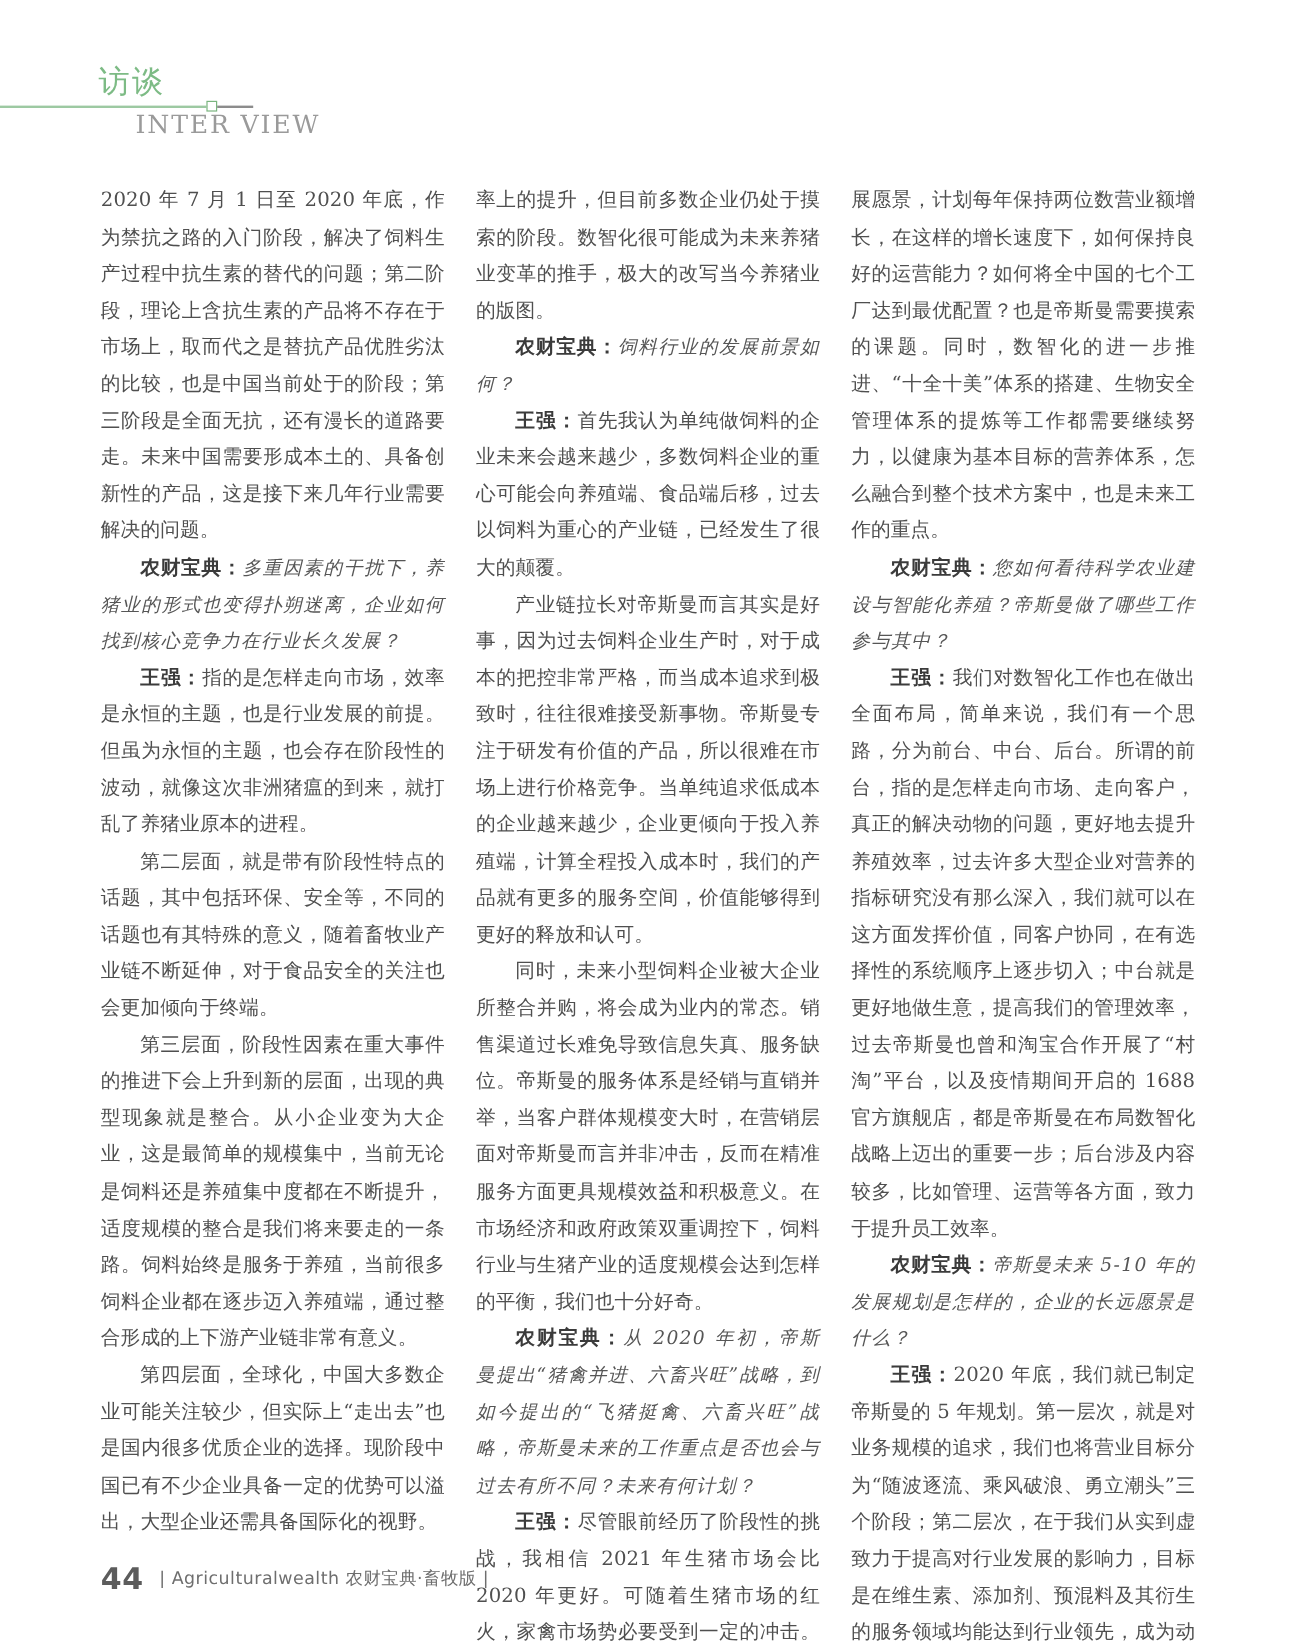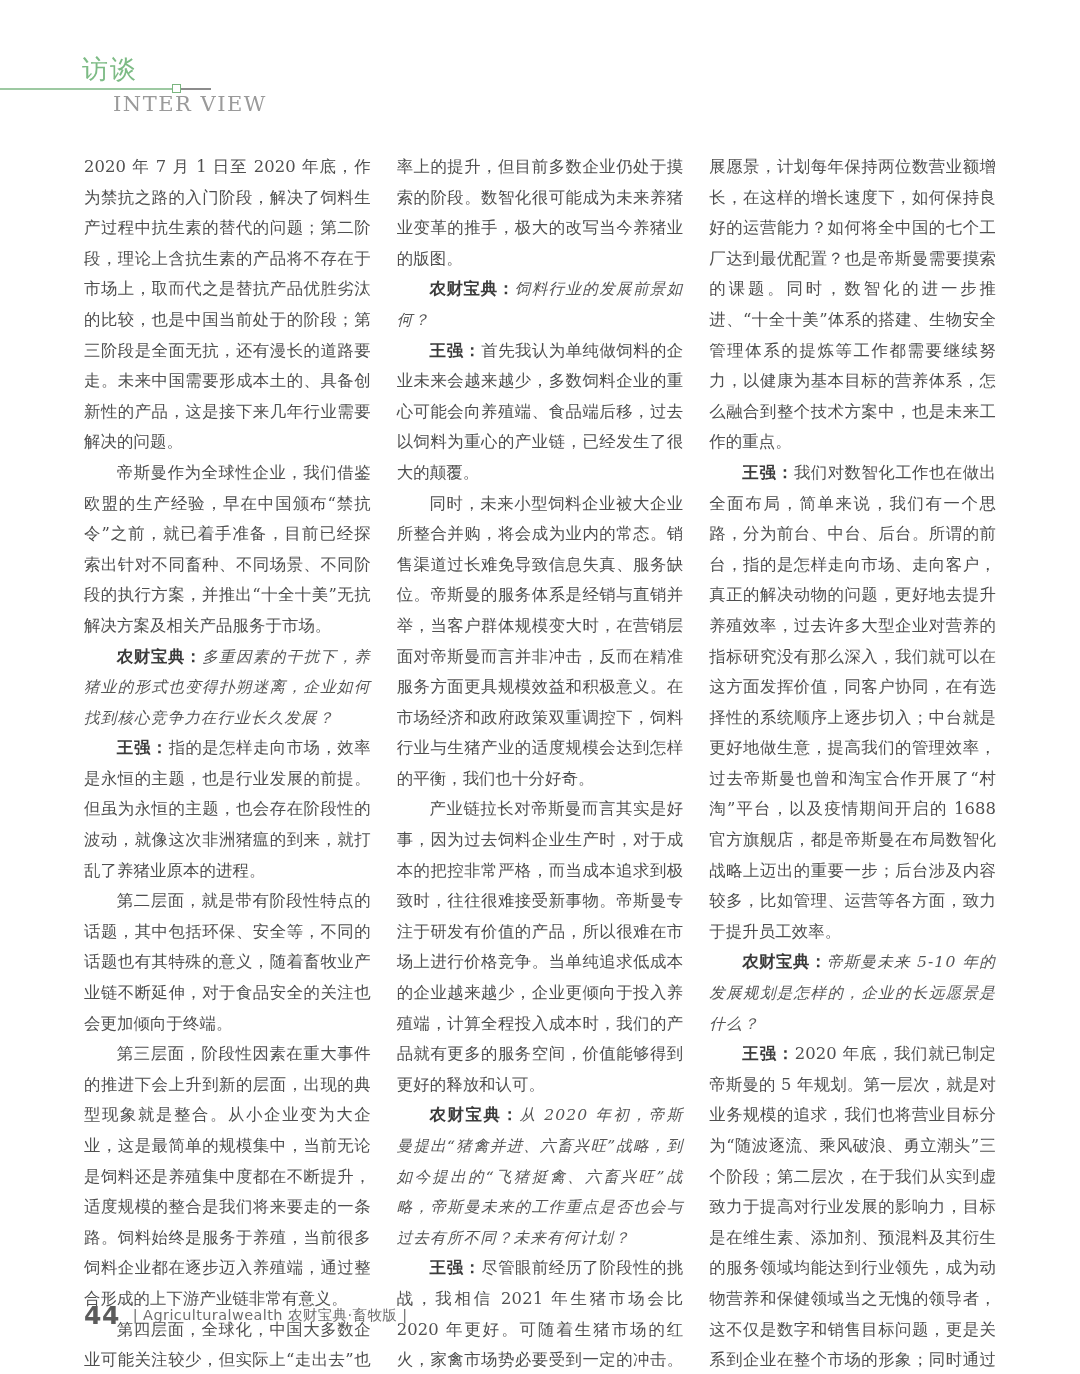--- a/index.html
+++ b/index.html
@@ -136,38 +136,38 @@
   <div class="hdr-green-rule"></div>
   <div class="hdr-square"></div>
   <div class="hdr-gray-rule"></div>
   <div class="hdr-cn">访谈</div>
   <div class="hdr-en">INTER VIEW</div>
 </div>
 
 <div class="columns" id="cols">
     <div class="col">
       <p class="cont">2020 年 7 月 1 日至 2020 年底，作为禁抗之路的入门阶段，解决了饲料生产过程中抗生素的替代的问题；第二阶段，理论上含抗生素的产品将不存在于市场上，取而代之是替抗产品优胜劣汰的比较，也是中国当前处于的阶段；第三阶段是全面无抗，还有漫长的道路要走。未来中国需要形成本土的、具备创新性的产品，这是接下来几年行业需要解决的问题。</p>
-      <p class="indent">帝斯曼作为全球性企业，我们借鉴欧盟的生产经验，早在中国颁布“禁抗令”之前，就已着手准备，目前已经探索出针对不同畜种、不同场景、不同阶段的执行方案，并推出“十全十美”无抗解决方案及相关产品服务于市场。</p>
       <p class="qa"><span class="speaker">农财宝典</span><span class="speaker">：</span><span class="qtext">多重因素的干扰下，养猪业的形式也变得扑朔迷离，企业如何找到核心竞争力在行业长久发展？</span></p>
       <p class="qa"><span class="speaker">王强</span><span class="speaker">：</span><span class="atext">指的是怎样走向市场，效率是永恒的主题，也是行业发展的前提。但虽为永恒的主题，也会存在阶段性的波动，就像这次非洲猪瘟的到来，就打乱了养猪业原本的进程。</span></p>
       <p class="indent">第二层面，就是带有阶段性特点的话题，其中包括环保、安全等，不同的话题也有其特殊的意义，随着畜牧业产业链不断延伸，对于食品安全的关注也会更加倾向于终端。</p>
       <p class="indent">第三层面，阶段性因素在重大事件的推进下会上升到新的层面，出现的典型现象就是整合。从小企业变为大企业，这是最简单的规模集中，当前无论是饲料还是养殖集中度都在不断提升，适度规模的整合是我们将来要走的一条路。饲料始终是服务于养殖，当前很多饲料企业都在逐步迈入养殖端，通过整合形成的上下游产业链非常有意义。</p>
       <p class="indent">第四层面，全球化，中国大多数企业可能关注较少，但实际上“走出去”也是国内很多优质企业的选择。现阶段中国已有不少企业具备一定的优势可以溢出，大型企业还需具备国际化的视野。</p>
     </div>
     <div class="col">
       <p class="cont">率上的提升，但目前多数企业仍处于摸索的阶段。数智化很可能成为未来养猪业变革的推手，极大的改写当今养猪业的版图。</p>
       <p class="qa"><span class="speaker">农财宝典</span><span class="speaker">：</span><span class="qtext">饲料行业的发展前景如何？</span></p>
       <p class="qa"><span class="speaker">王强</span><span class="speaker">：</span><span class="atext">首先我认为单纯做饲料的企业未来会越来越少，多数饲料企业的重心可能会向养殖端、食品端后移，过去以饲料为重心的产业链，已经发生了很大的颠覆。</span></p>
+      <p class="indent">产业链拉长对帝斯曼而言其实是好事，因为过去饲料企业生产时，对于成本的把控非常严格，而当成本追求到极致时，往往很难接受新事物。帝斯曼专注于研发有价值的产品，所以很难在市场上进行价格竞争。当单纯追求低成本的企业越来越少，企业更倾向于投入养殖端，计算全程投入成本时，我们的产品就有更多的服务空间，价值能够得到更好的释放和认可。</p>
       <p class="indent">同时，未来小型饲料企业被大企业所整合并购，将会成为业内的常态。销售渠道过长难免导致信息失真、服务缺位。帝斯曼的服务体系是经销与直销并举，当客户群体规模变大时，在营销层面对帝斯曼而言并非冲击，反而在精准服务方面更具规模效益和积极意义。在市场经济和政府政策双重调控下，饲料行业与生猪产业的适度规模会达到怎样的平衡，我们也十分好奇。</p>
-      <p class="indent">产业链拉长对帝斯曼而言其实是好事，因为过去饲料企业生产时，对于成本的把控非常严格，而当成本追求到极致时，往往很难接受新事物。帝斯曼专注于研发有价值的产品，所以很难在市场上进行价格竞争。当单纯追求低成本的企业越来越少，企业更倾向于投入养殖端，计算全程投入成本时，我们的产品就有更多的服务空间，价值能够得到更好的释放和认可。</p>
       <p class="qa"><span class="speaker">农财宝典</span><span class="speaker">：</span><span class="qtext">从 2020 年初，帝斯曼提出“猪禽并进、六畜兴旺”战略，到如今提出的“飞猪挺禽、六畜兴旺”战略，帝斯曼未来的工作重点是否也会与过去有所不同？未来有何计划？</span></p>
       <p class="qa"><span class="speaker">王强</span><span class="speaker">：</span><span class="atext">尽管眼前经历了阶段性的挑战，我相信 2021 年生猪市场会比 2020 年更好。可随着生猪市场的红火，家禽市场势必要受到一定的冲击。基于这样的判断，我们制定了今年的八字方针“飞猪挺禽、六畜兴旺”，追求全面业务发展。</span></p>
     </div>
     <div class="col">
       <p class="cont">展愿景，计划每年保持两位数营业额增长，在这样的增长速度下，如何保持良好的运营能力？如何将全中国的七个工厂达到最优配置？也是帝斯曼需要摸索的课题。同时，数智化的进一步推进、“十全十美”体系的搭建、生物安全管理体系的提炼等工作都需要继续努力，以健康为基本目标的营养体系，怎么融合到整个技术方案中，也是未来工作的重点。</p>
+      <p class="qa"><span class="speaker">农财宝典</span><span class="speaker">：</span><span class="qtext">您如何看待科学农业建设与智能化养殖？帝斯曼做了哪些工作参与其中？</span></p>
       <p class="qa"><span class="speaker">王强</span><span class="speaker">：</span><span class="atext">我们对数智化工作也在做出全面布局，简单来说，我们有一个思路，分为前台、中台、后台。所谓的前台，指的是怎样走向市场、走向客户，真正的解决动物的问题，更好地去提升养殖效率，过去许多大型企业对营养的指标研究没有那么深入，我们就可以在这方面发挥价值，同客户协同，在有选择性的系统顺序上逐步切入；中台就是更好地做生意，提高我们的管理效率，过去帝斯曼也曾和淘宝合作开展了“村淘”平台，以及疫情期间开启的 1688 官方旗舰店，都是帝斯曼在布局数智化战略上迈出的重要一步；后台涉及内容较多，比如管理、运营等各方面，致力于提升员工效率。</span></p>
       <p class="qa"><span class="speaker">农财宝典</span><span class="speaker">：</span><span class="qtext">帝斯曼未来 5-10 年的发展规划是怎样的，企业的长远愿景是什么？</span></p>
       <p class="qa"><span class="speaker">王强</span><span class="speaker">：</span><span class="atext">2020 年底，我们就已制定帝斯曼的 5 年规划。第一层次，就是对业务规模的追求，我们也将营业目标分为“随波逐流、乘风破浪、勇立潮头”三个阶段；第二层次，在于我们从实到虚致力于提高对行业发展的影响力，目标是在维生素、添加剂、预混料及其衍生的服务领域均能达到行业领先，成为动物营养和保健领域当之无愧的领导者，这不仅是数字和销售目标问题，更是关系到企业在整个市场的形象；同时通过内生式增长和外源性增长继续扩大规模，也在我们将来考虑的范畴。</span></p>
     </div>
   </div>
 
 <div class="page-footer">
   <span class="folio">44</span>
   <span class="footer-text">| Agriculturalwealth 农财宝典·畜牧版 |</span>
 </div>

